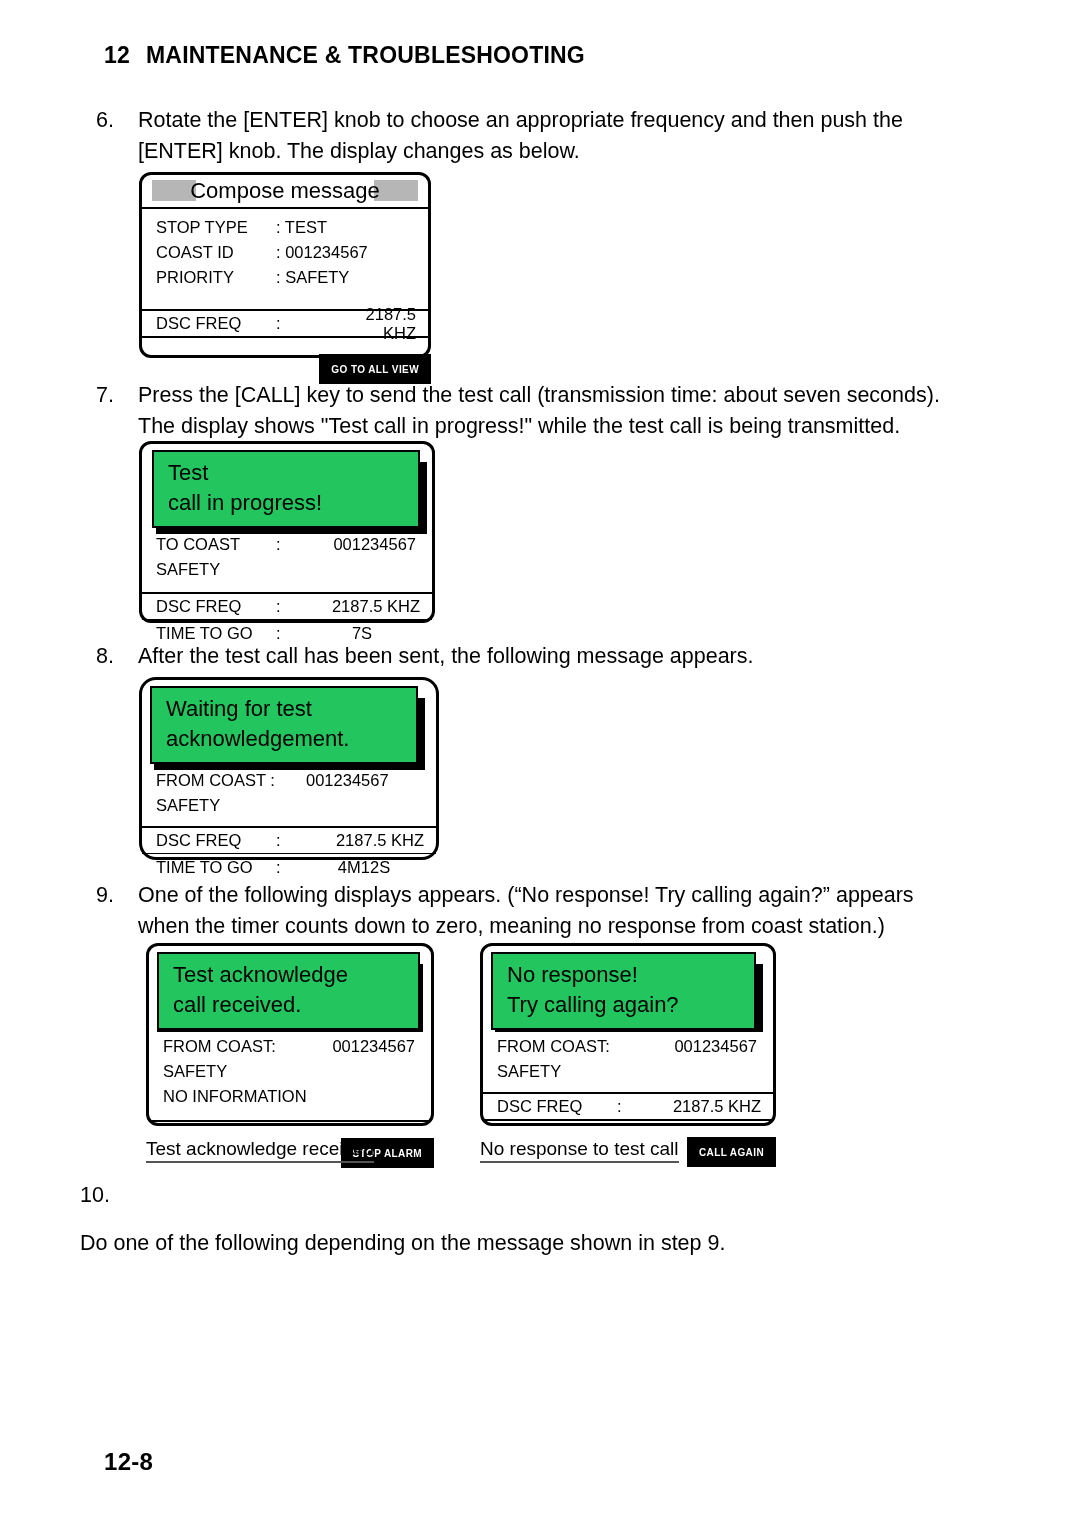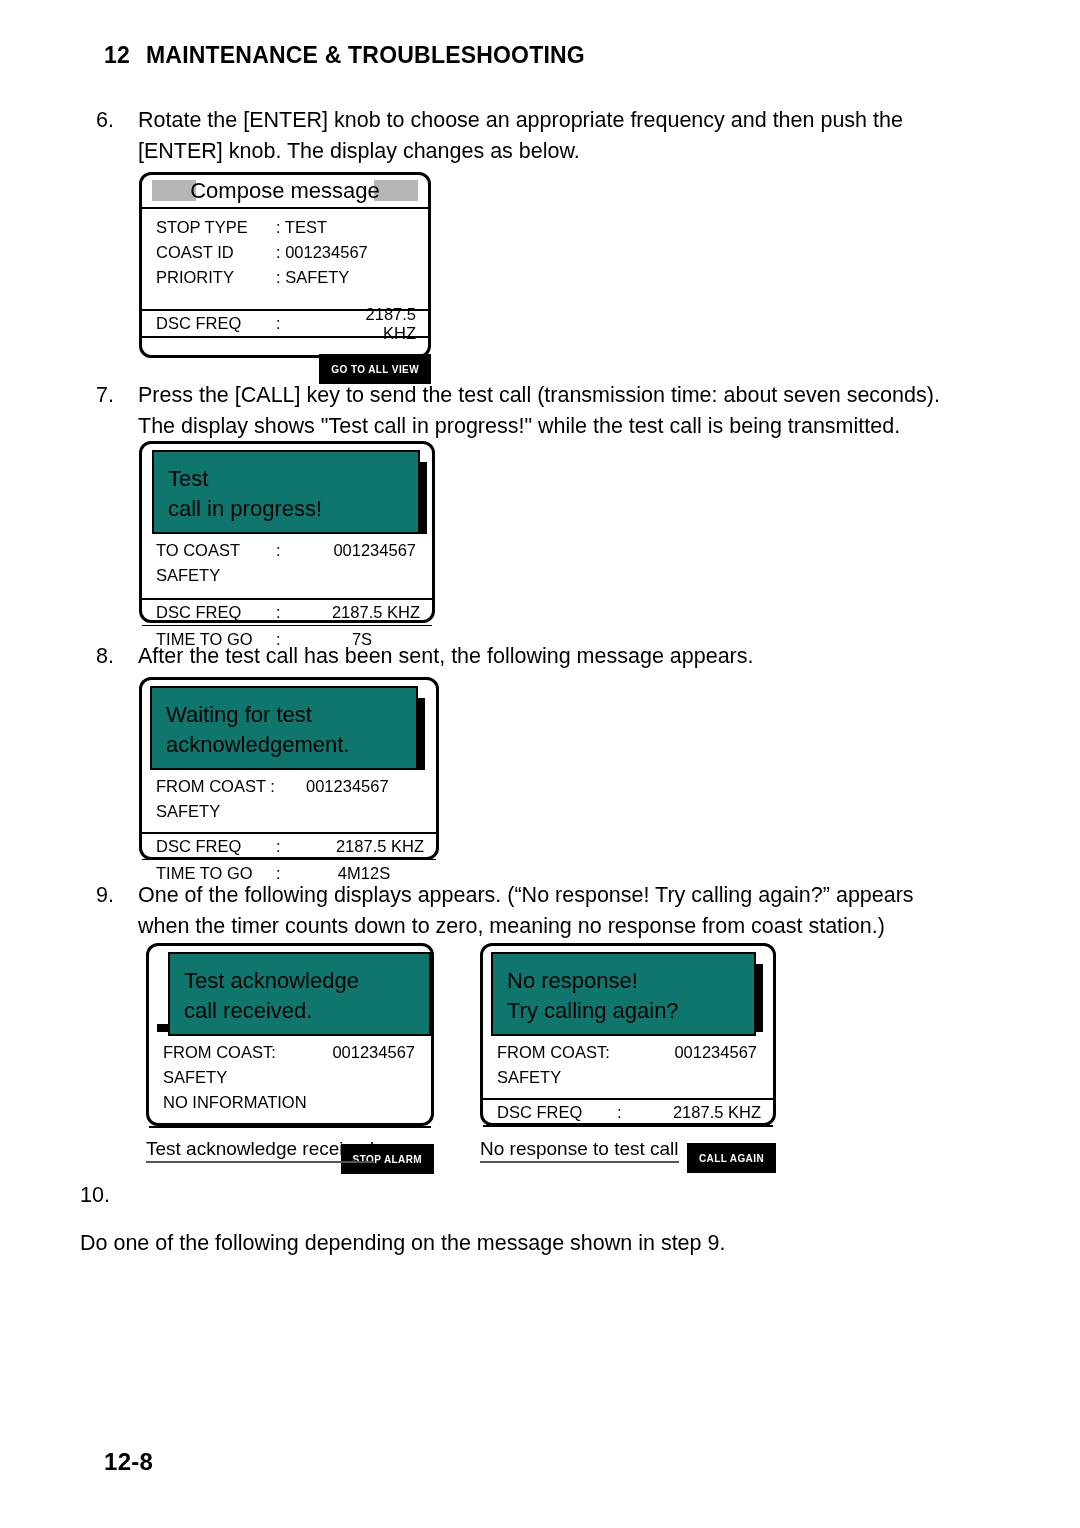--- a/index.html
+++ b/index.html
@@ -153,22 +153,22 @@
 
   
   .popup-wrap {
     position: relative;
     margin: 8px 0 0 0;
   }
   .popup {
     position: relative;
     box-sizing: border-box;
     border: 2.5px solid #000;
-    background: #0f766e;
-    padding: 12px 10px 8px 14px;
+    background: #22c55e;
+    padding: 6px 10px 8px 14px;
     font-size: 22px;
     line-height: 30px;
     z-index: 3;
   }
   .popup-shadow-r {
     position: absolute;
     width: 8px;
     background: #000;
     z-index: 1;
   }
@@ -180,21 +180,21 @@
   }
   .popup .pl { display: block; white-space: nowrap; }
 
   
   #lcd-compose { left: 139px; top: 172px; width: 292px; height: 186px; }
   #lcd-compose .lcd-body { height: 94px; }
 
   #lcd-progress { left: 139px; top: 441px; width: 296px; height: 182px; }
   #lcd-inprogress-fields { height: 60px; padding-top: 4px; }
 
-  #lcd-waiting  { left: 139px; top: 677px; width: 300px; height: 183px; }
+  #lcd-waiting  { left: 139px; top: 677px; width: 300px; height: 183px; border-radius: 17px; }
   #lcd-waiting-fields { height: 58px; padding-top: 4px; }
 
   #lcd-ack   { left: 146px; top: 943px; width: 288px; height: 183px; }
   #lcd-ack-fields { height: 86px; padding-top: 4px; }
 
   #lcd-noresp { left: 480px; top: 943px; width: 296px; height: 183px; }
   #lcd-noresp-fields { height: 58px; padding-top: 4px; }
 
   
   .field-row.wide .k { width: 150px; flex: 0 0 150px; }
@@ -354,21 +354,21 @@
     <div class="body">
       <span class="line">One of the following displays appears. (“No response! Try calling again?” appears</span>
       <span class="line">when the timer counts down to zero, meaning no response from coast station.)</span>
     </div>
   </div>
 
   <div class="lcd" id="lcd-ack">
     <div class="popup-wrap" style="margin-top:6px;">
       <div class="popup-shadow-r" style="left:266px; top:12px; width:8px; height:68px;"></div>
       <div class="popup-shadow-b" style="left:8px; top:72px; width:266px; height:8px;"></div>
-      <div class="popup" style="position:relative; left:19px; width:263px;">
+      <div class="popup" style="position:relative; left:8px; width:263px;">
         <span class="pl">Test acknowledge</span>
         <span class="pl">call received.</span>
       </div>
     </div>
     <div class="lcd-body" id="lcd-ack-fields">
       <div class="field-row wide2 rightval">
         <div class="k">FROM COAST:</div>
         <div class="v">001234567</div>
       </div>
       <div class="field-row">

